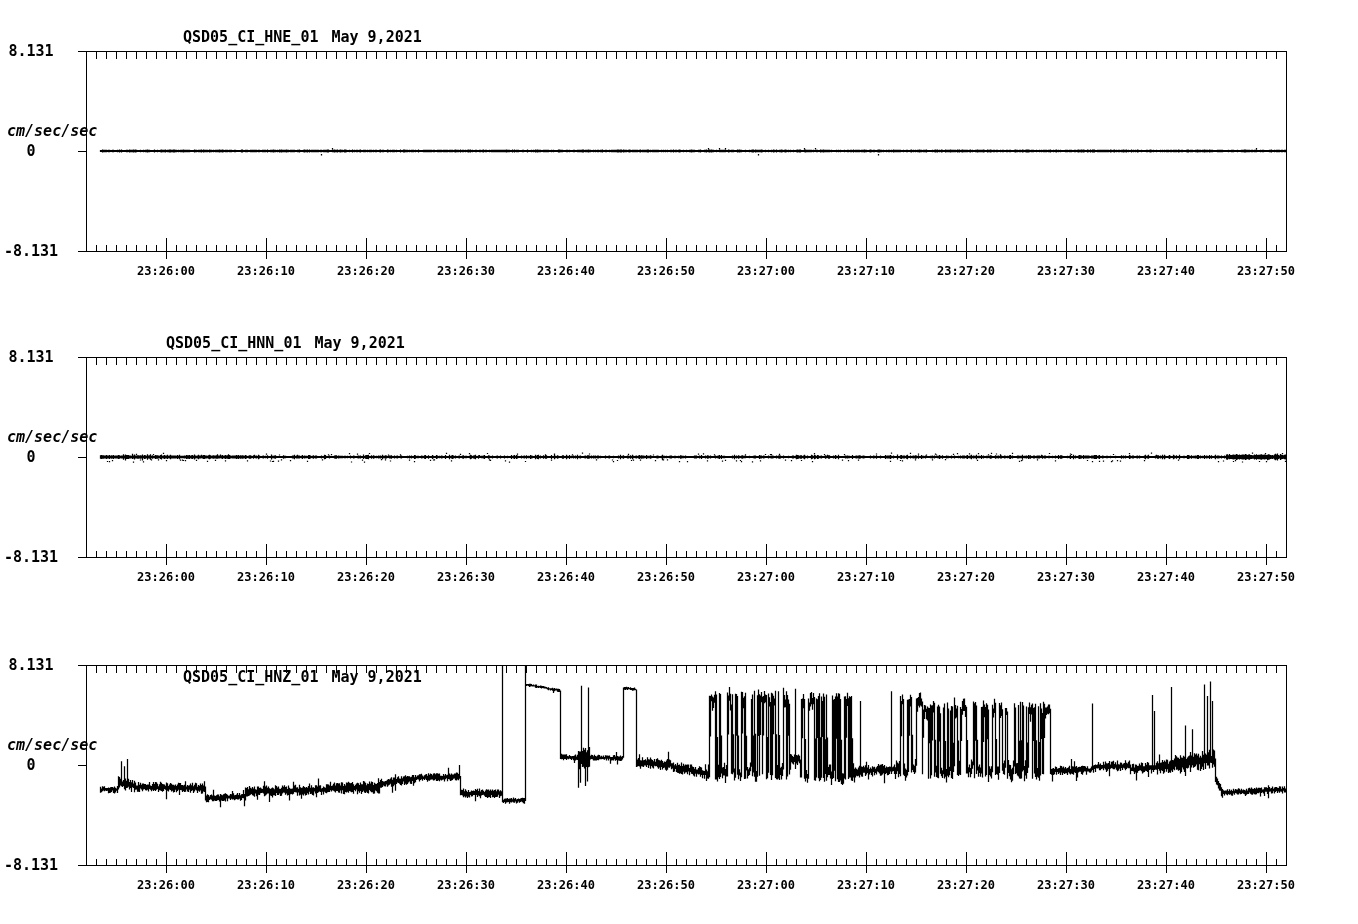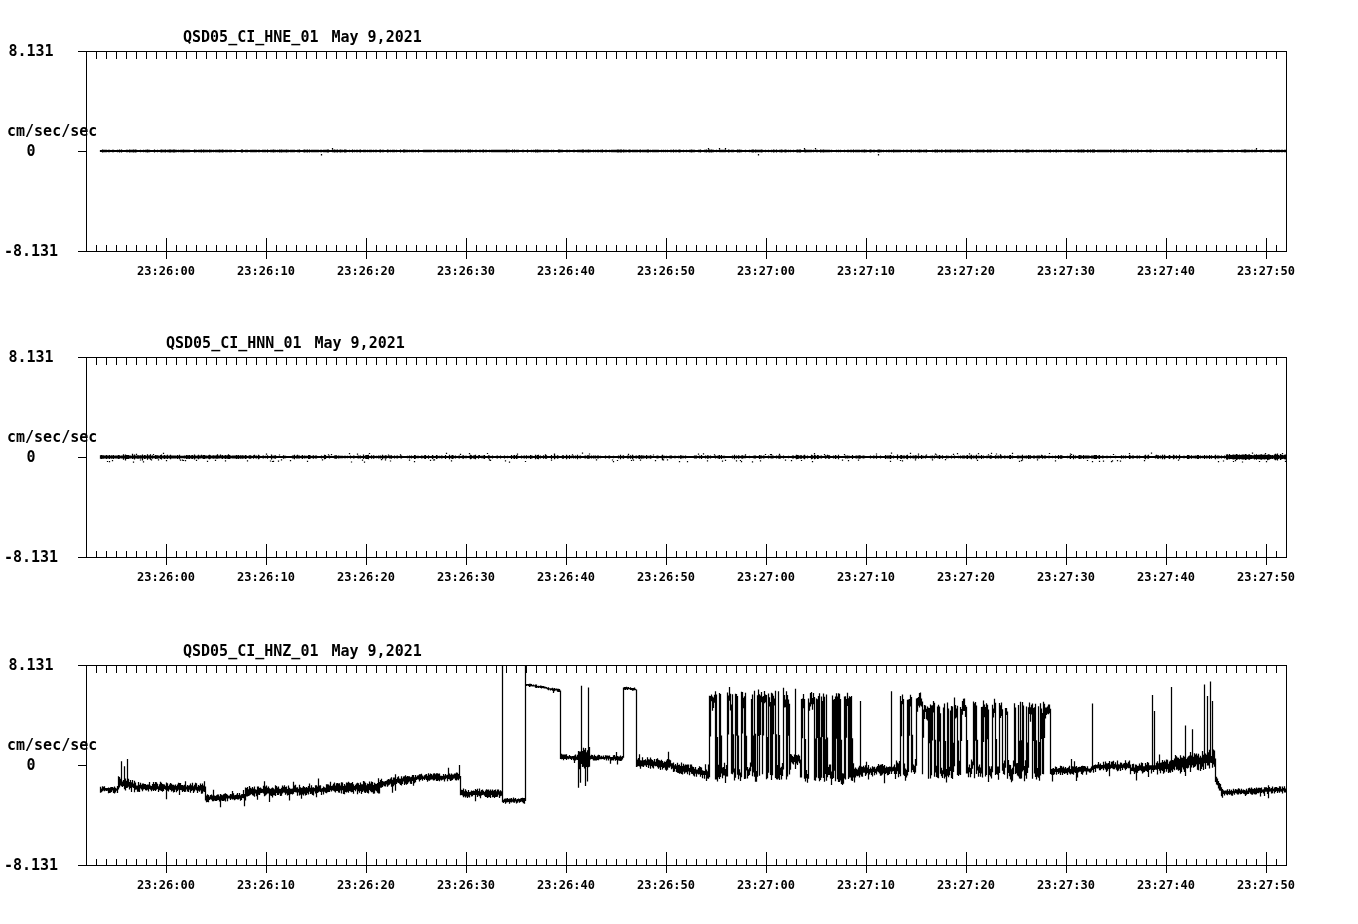--- a/index.html
+++ b/index.html
@@ -3,21 +3,21 @@
 <meta charset="utf-8">
 <style>
   html,body{margin:0;padding:0;background:#ffffff;}
   #screen{
     position:relative;width:1358px;height:924px;background:#ffffff;
     font-family:"DejaVu Sans Mono","Liberation Mono",monospace;
     font-weight:bold;color:#000;overflow:hidden;
   }
   .t{position:absolute;font-size:15px;line-height:14px;white-space:pre;}
   .ylab{left:0;width:62px;text-align:center;}
-  .unitlab{left:7px;}
+  .unitlab{left:7px;font-style:italic;}
   .title{letter-spacing:0px;}
   .title .date{margin-left:13px;}
   #plots-svg{position:absolute;left:0;top:0;}
   #plots-svg text{
     font-family:"DejaVu Sans Mono","Liberation Mono",monospace;
     font-weight:bold;font-size:12px;fill:#000;
   }
 </style>
 </head>
 <body>
@@ -80,19 +80,19 @@
   <div class="t unitlab" style="top:124px">cm/sec/sec</div>
   <div class="t ylab" style="top:144px">0</div>
   <div class="t ylab" style="top:244px">-8.131</div>
 
   <div class="t title" style="left:166px;top:336px"><span>QSD05_CI_HNN_01</span><span class="date">May 9,2021</span></div>
   <div class="t ylab" style="top:350px">8.131</div>
   <div class="t unitlab" style="top:430px">cm/sec/sec</div>
   <div class="t ylab" style="top:450px">0</div>
   <div class="t ylab" style="top:550px">-8.131</div>
 
-  <div class="t title" style="left:183px;top:644px"><span>QSD05_CI_HNZ_01</span><span class="date">May 9,2021</span></div>
+  <div class="t title" style="left:183px;top:670px"><span>QSD05_CI_HNZ_01</span><span class="date">May 9,2021</span></div>
   <div class="t ylab" style="top:658px">8.131</div>
   <div class="t unitlab" style="top:738px">cm/sec/sec</div>
   <div class="t ylab" style="top:758px">0</div>
   <div class="t ylab" style="top:858px">-8.131</div>
 
 </div>
 
 </body></html>

